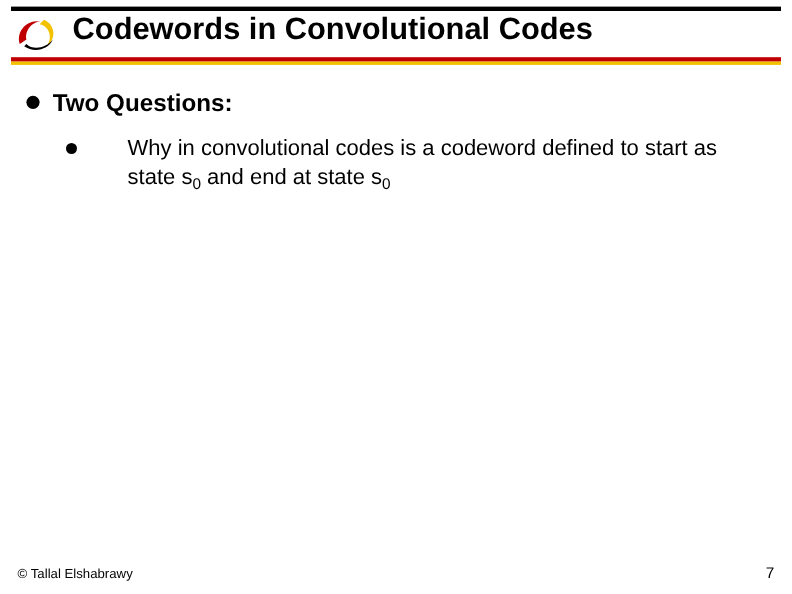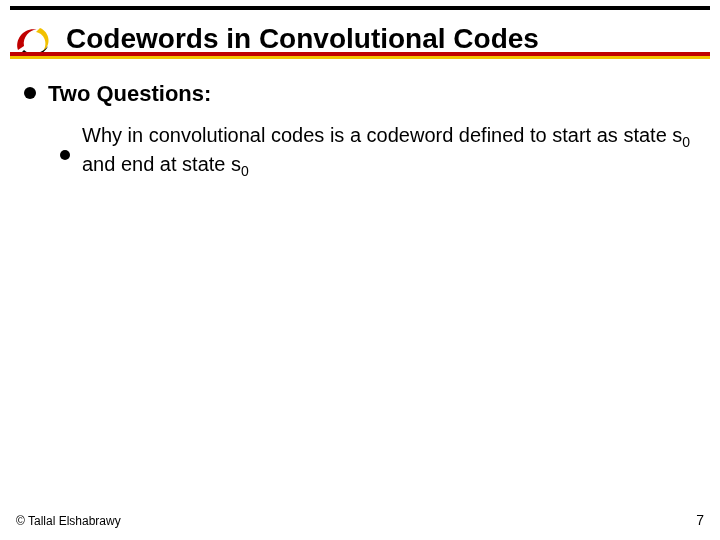--- a/index.html
+++ b/index.html
@@ -15,21 +15,21 @@
     position: absolute;
     top: 6px; left: 10px; right: 10px;
     height: 4px;
     background: #000;
   }
   .header-row {
     position: absolute;
     top: 10px; left: 10px; right: 10px;
     height: 58px;
     display: flex;
-    align-items: center;
+    align-items: flex-start;
   }
   .logo {
     width: 46px;
     height: 38px;
     position: relative;
     margin-right: 10px;
     flex-shrink: 0;
   }
   .title {
     font-size: 28px;
@@ -67,23 +67,24 @@
     margin-right: 12px;
     flex-shrink: 0;
   }
   .bullet-l1 .txt {
     font-size: 22px;
     font-weight: bold;
     line-height: 1.25;
   }
   .bullet-l2 {
     display: flex;
-    align-items: center;
+    align-items: flex-start;
     margin-left: 36px;
     margin-bottom: 26px;
+    gap: 34px;
   }
   .bullet-l2 .dot {
     width: 10px; height: 10px;
     background: #000;
     border-radius: 50%;
     margin-top: 8px;
     margin-right: 12px;
     flex-shrink: 0;
   }
   .bullet-l2 .txt {

